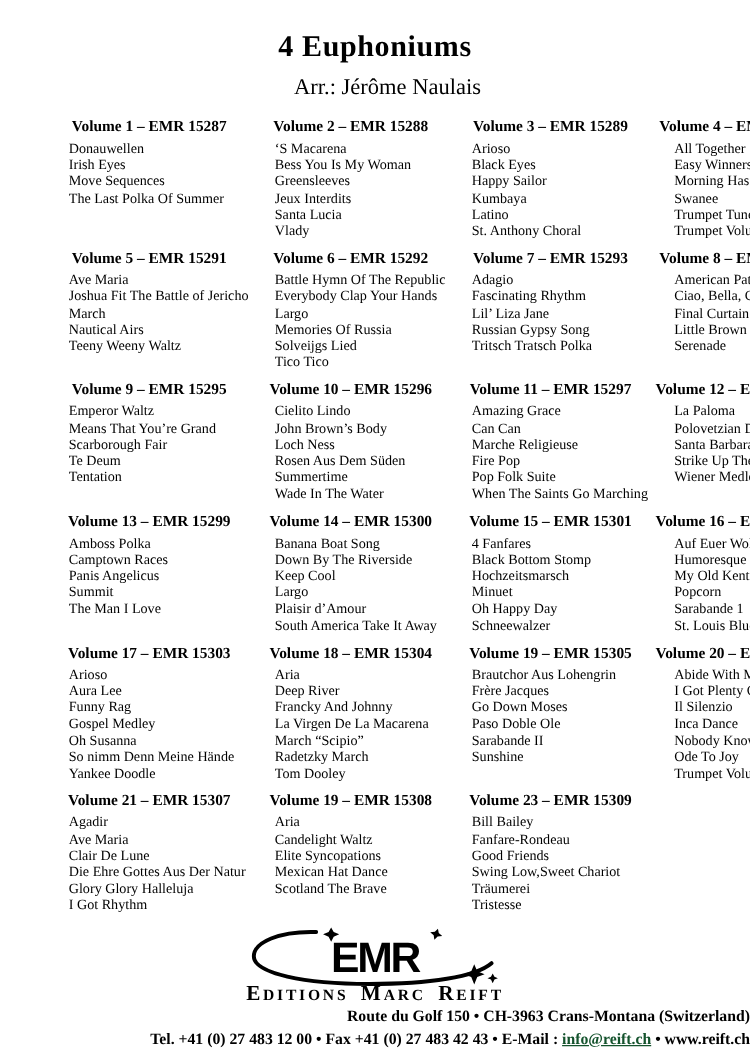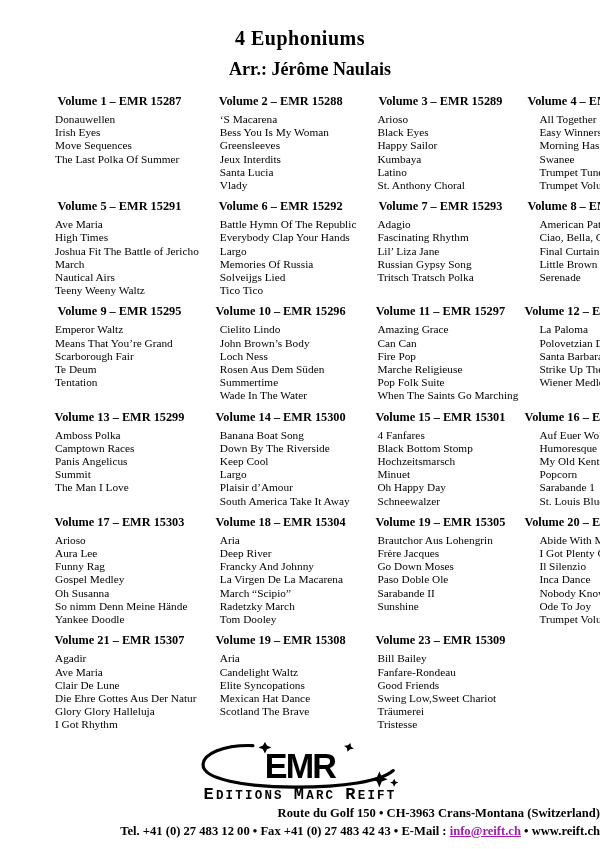--- a/index.html
+++ b/index.html
@@ -8,28 +8,28 @@
     width: 600px;
     height: 849px;
     margin: 0 auto;
     background: #ffffff;
     color: #000;
     font-family: "Liberation Serif", serif;
     overflow: hidden;
   }
   .header { text-align: center; padding-top: 20px; }
   .title {
-    font-size: 20px;
+    font-size: 24px;
     font-weight: bold;
     letter-spacing: 0.5px;
     line-height: 36px;
   }
   .subtitle {
     font-size: 18px;
-    font-weight: bold;
+    font-weight: normal;
     margin-top: 3px;
     line-height: 21px;
     padding-left: 20px;
   }
   .volumes-grid {
     display: grid;
     grid-template-columns: repeat(4, 1fr);
     padding: 14px 18px 0 40px;
   }
   .vol { margin-bottom: 7px; padding-right: 6px; }
@@ -50,21 +50,21 @@
     overflow: visible;
   }
   .fit { display: inline-block; white-space: nowrap; transform-origin: 0 60%; }
   .footer {
     position: absolute;
     left: 0; right: 0; bottom: 10px;
     text-align: center;
   }
   .logo-svg { display: block; margin: 0 auto -2px auto; width: 214px; height: 48px; }
   .editions {
-    font-family: Liberation Mono, monospace;
+    font-family: Liberation Serif, serif;
     font-weight: bold;
     font-size: 12.5px;
     letter-spacing: 2.2px;
     line-height: 16px;
     white-space: nowrap;
   }
   .editions .word { margin: 0 5px; }
   .editions .init { font-size: 17px; }
   .addr {
     font-size: 12.6px;
@@ -125,21 +125,20 @@
           <li class="vol-item"><span class="fit">Morning Has Broken</span></li>
           <li class="vol-item"><span class="fit">Swanee</span></li>
           <li class="vol-item"><span class="fit">Trumpet Tune</span></li>
           <li class="vol-item"><span class="fit">Trumpet Voluntary</span></li>
         </ul>
       </div>
       <div class="vol">
         <div class="vol-heading">Volume 5 – EMR 15291</div>
         <ul class="vol-list">
           <li class="vol-item"><span class="fit">Ave Maria</span></li>
-          <li class="vol-item"><span class="fit">High Times</span></li>
           <li class="vol-item"><span class="fit">Joshua Fit The Battle of Jericho</span></li>
           <li class="vol-item"><span class="fit">March</span></li>
           <li class="vol-item"><span class="fit">Nautical Airs</span></li>
           <li class="vol-item"><span class="fit">Teeny Weeny Waltz</span></li>
         </ul>
       </div>
       <div class="vol">
         <div class="vol-heading">Volume 6 – EMR 15292</div>
         <ul class="vol-list">
           <li class="vol-item"><span class="fit">Battle Hymn Of The Republic</span></li>
@@ -189,22 +188,22 @@
           <li class="vol-item"><span class="fit">Rosen Aus Dem Süden</span></li>
           <li class="vol-item"><span class="fit">Summertime</span></li>
           <li class="vol-item"><span class="fit">Wade In The Water</span></li>
         </ul>
       </div>
       <div class="vol">
         <div class="vol-heading">Volume 11 – EMR 15297</div>
         <ul class="vol-list">
           <li class="vol-item"><span class="fit">Amazing Grace</span></li>
           <li class="vol-item"><span class="fit">Can Can</span></li>
+          <li class="vol-item"><span class="fit">Marche Religieuse</span></li>
           <li class="vol-item"><span class="fit">Fire Pop</span></li>
-          <li class="vol-item"><span class="fit">Marche Religieuse</span></li>
           <li class="vol-item"><span class="fit">Pop Folk Suite</span></li>
           <li class="vol-item"><span class="fit">When The Saints Go Marching</span></li>
         </ul>
       </div>
       <div class="vol">
         <div class="vol-heading">Volume 12 – EMR 15298</div>
         <ul class="vol-list">
           <li class="vol-item"><span class="fit">La Paloma</span></li>
           <li class="vol-item"><span class="fit">Polovetzian Dance</span></li>
           <li class="vol-item"><span class="fit">Santa Barbara</span></li>
@@ -340,16 +339,16 @@
     <svg class="logo-svg" viewBox="0 0 230 52" aria-hidden="true">
       <path d="M64,5 C32,4 10,14 10,26 C10,41 54,50 110,50 C162,50 202,44 216,32" fill="none" stroke="#000" stroke-width="3.4" stroke-linecap="round"></path>
       <text x="115" y="40" text-anchor="middle" font-family="Liberation Sans, sans-serif" font-size="37" font-weight="bold" letter-spacing="-2" fill="#000" stroke="#ffffff" stroke-width="1.2" paint-order="stroke">EMR</text>
       <path d="M77 1 L79.2 5 L84 7 L79.2 9 L77 13.5 L74.8 9 L70 7 L74.8 5 Z" fill="#000"></path>
       <path d="M168 2 L169.8 5.2 L173.5 6.8 L169.8 8.4 L168 12 L166.2 8.4 L162.5 6.8 L166.2 5.2 Z" fill="#000" transform="rotate(18 168 7)"></path>
       <path d="M201 33 L203.6 39 L210 41.5 L203.6 44 L201 50.5 L198.4 44 L192 41.5 L198.4 39 Z" fill="#000"></path>
       <path d="M217 41 L218.5 43.8 L221.5 45 L218.5 46.2 L217 49.5 L215.5 46.2 L212.5 45 L215.5 43.8 Z" fill="#000"></path>
     </svg>
     <div class="editions"><span class="word"><span class="init">E</span><span>DITIONS</span></span><span class="word"><span class="init">M</span><span>ARC</span></span><span class="word"><span class="init">R</span><span>EIFT</span></span></div>
     <div class="addr">Route du Golf 150 • CH-3963 Crans-Montana (Switzerland)</div>
-    <div class="addr"><span>Tel. +41 (0) 27 483 12 00 • Fax +41 (0) 27 483 42 43 • E-Mail : </span><a class="email" href="#" style="color: #a21caf;">info@reift.ch</a><span> • www.reift.ch</span></div>
+    <div class="addr"><span>Tel. +41 (0) 27 483 12 00 • Fax +41 (0) 27 483 42 43 • E-Mail : </span><a class="email" href="#" style="color: #14532d;">info@reift.ch</a><span> • www.reift.ch</span></div>
   </div>
 
 </div>
 
 </body></html>

